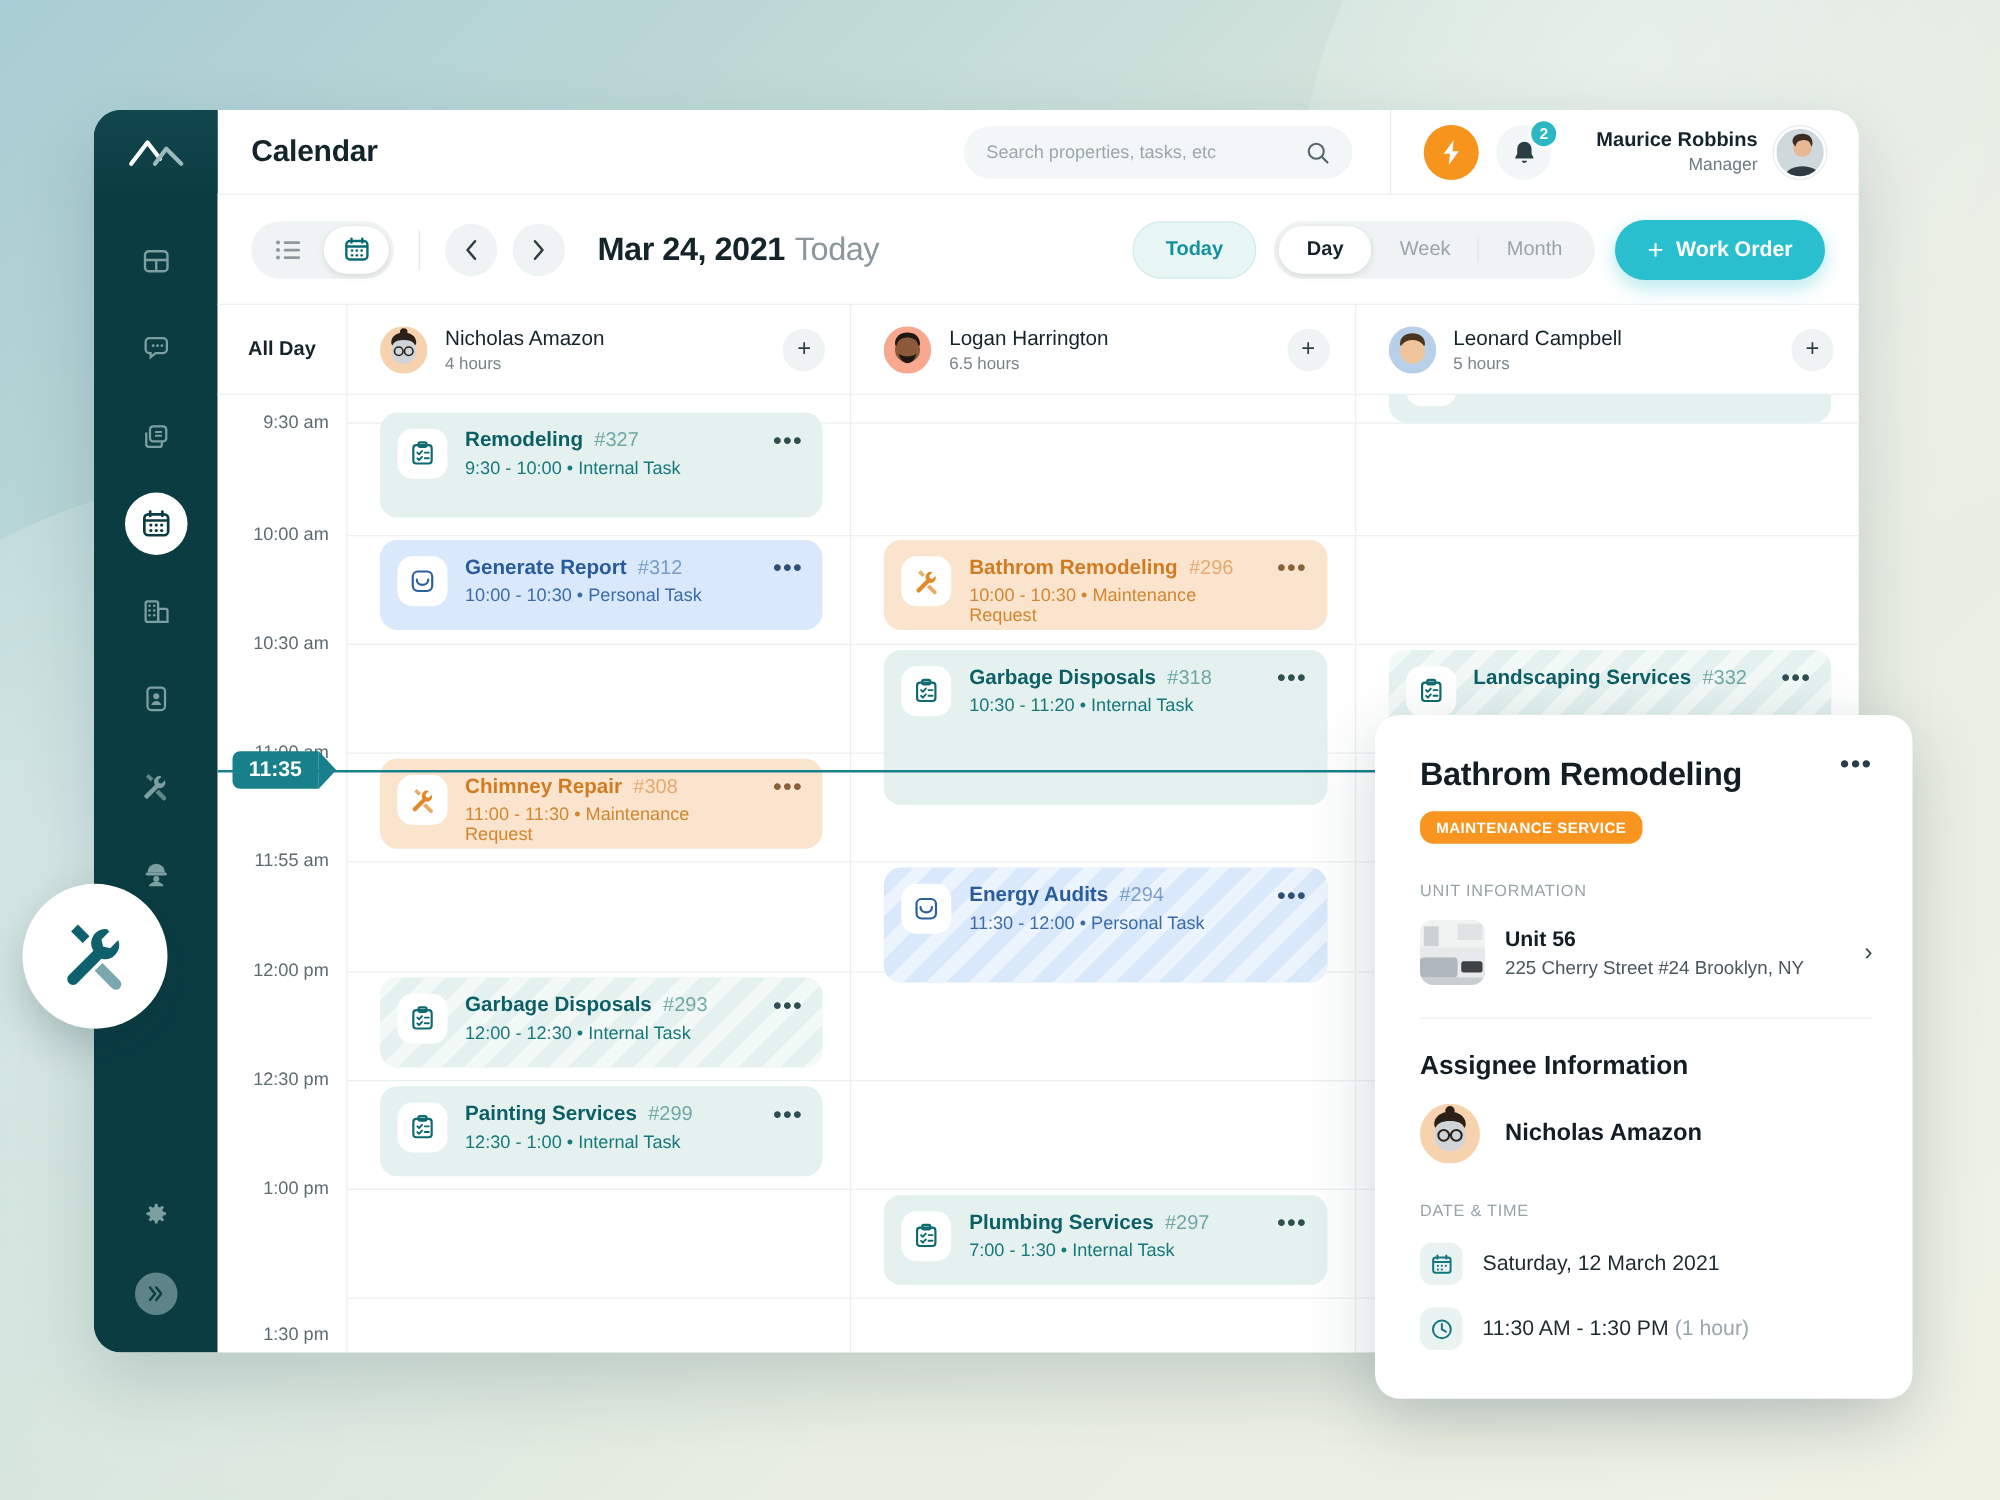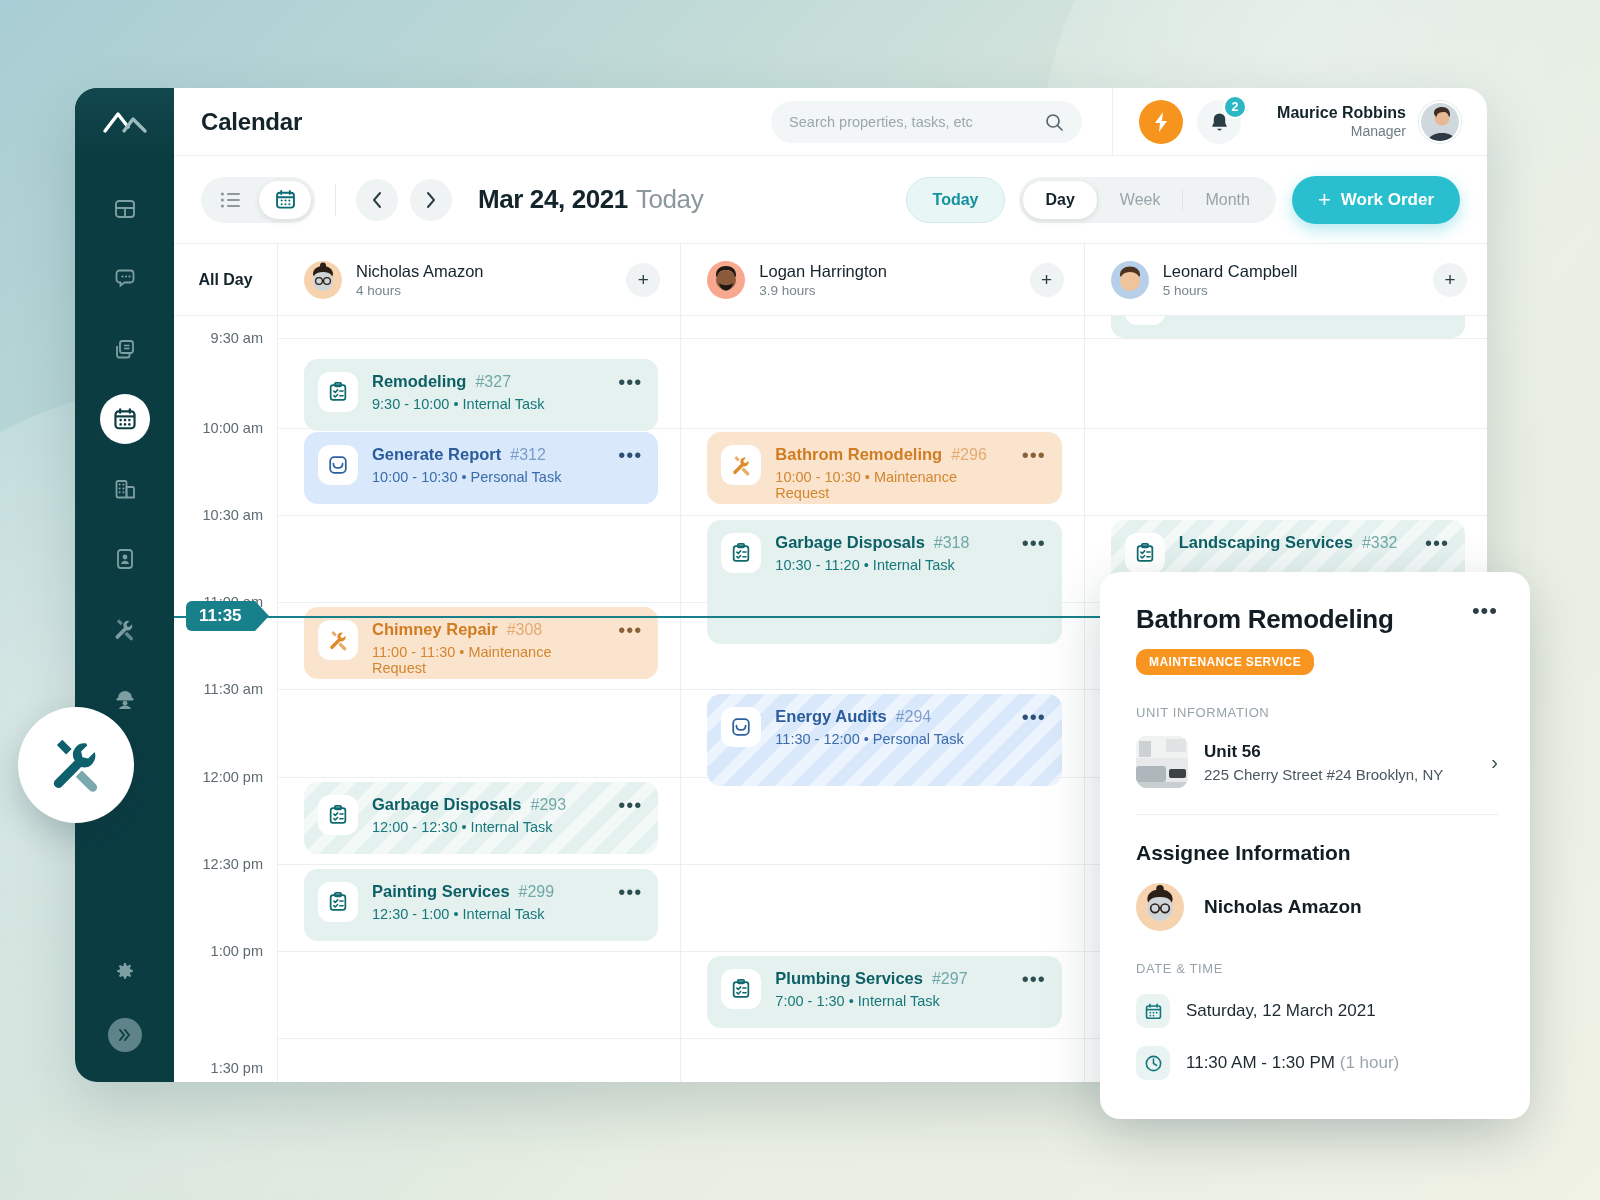--- a/index.html
+++ b/index.html
@@ -496,21 +496,21 @@
         <div class="p-avatar">
           <svg width="38" height="38" viewBox="0 0 38 38">
             <rect width="38" height="38" fill="#f7a88e"></rect>
             <circle cx="19" cy="19" r="10" fill="#8a5a3b"></circle>
             <path d="M9 14c0-6 4.5-9 10-9s10 3 10 9c0 1.5-1 2.2-1 2.2S27 9 19 9s-9 7.2-9 7.2S9 15.5 9 14z" fill="#1f1812"></path>
             <path d="M12 22c1 5 3.8 7.5 7 7.5s6-2.5 7-7.5c-2 1.5-4.3 2.2-7 2.2s-5-.7-7-2.2z" fill="#1f1812"></path>
           </svg>
         </div>
         <div class="p-info">
           <div class="p-name">Logan Harrington</div>
-          <div class="p-hours">3.9 hours</div>
+          <div class="p-hours">6.5 hours</div>
         </div>
         <div class="add-btn">+</div>
       </div>
 
       <div class="person-head">
         <div class="p-avatar">
           <svg width="38" height="38" viewBox="0 0 38 38">
             <rect width="38" height="38" fill="#b7cfe8"></rect>
             <circle cx="19" cy="20" r="10" fill="#f0c49a"></circle>
             <path d="M9 14c0-5.5 4.5-8.5 10-8.5s10 3 10 8.5c0 1.3-.8 2-.8 2S26 11 19 11s-9.2 5-9.2 5S9 15.3 9 14z" fill="#4b3320"></path>
@@ -524,41 +524,41 @@
       </div>
     </div>
 
     <div class="grid-wrap">
 
       <div class="gutter">
         <div class="gutter-label" style="top:22px">9:30 am</div>
         <div class="gutter-label" style="top:112px">10:00 am</div>
         <div class="gutter-label" style="top:199px">10:30 am</div>
         <div class="gutter-label" style="top:286px">11:00 am</div>
-        <div class="gutter-label" style="top:373px">11:30 am</div>
+        <div class="gutter-label" style="top:373px">11:55 am</div>
         <div class="gutter-label" style="top:461px">12:00 pm</div>
         <div class="gutter-label" style="top:548px">12:30 pm</div>
         <div class="gutter-label" style="top:635px">1:00 pm</div>
         <div class="gutter-label" style="top:752px">1:30 pm</div>
       </div>
 
       <div class="cols">
 
         <div class="col">
           <div class="hline" style="top:22px"></div>
           <div class="hline" style="top:112px"></div>
           <div class="hline" style="top:199px"></div>
           <div class="hline" style="top:286px"></div>
           <div class="hline" style="top:373px"></div>
           <div class="hline" style="top:461px"></div>
           <div class="hline" style="top:548px"></div>
           <div class="hline" style="top:635px"></div>
           <div class="hline" style="top:722px"></div>
 
-          <div class="event ev-teal" style="top:43px;height:72px">
+          <div class="event ev-teal" style="top:14px;height:84px">
             <div class="ev-icon">
               <svg width="22" height="22" viewBox="0 0 24 24">
                 <rect x="4" y="4.5" width="16" height="16" rx="2.6" fill="none" stroke="#0e6a6e" stroke-width="1.9"></rect>
                 <rect x="8.5" y="2" width="7" height="4" rx="1.4" fill="none" stroke="#0e6a6e" stroke-width="1.9"></rect>
                 <path d="M7.5 11l1.5 1.5 2.6-2.8" fill="none" stroke="#0e6a6e" stroke-width="1.7" stroke-linecap="round" stroke-linejoin="round"></path>
                 <path d="M7.5 16l1.5 1.5 2.6-2.8" fill="none" stroke="#0e6a6e" stroke-width="1.7" stroke-linecap="round" stroke-linejoin="round"></path>
                 <line x1="14" y1="11" x2="17.5" y2="11" stroke="#0e6a6e" stroke-width="1.7" stroke-linecap="round"></line>
                 <line x1="14" y1="16" x2="17.5" y2="16" stroke="#0e6a6e" stroke-width="1.7" stroke-linecap="round"></line>
               </svg>
             </div>

